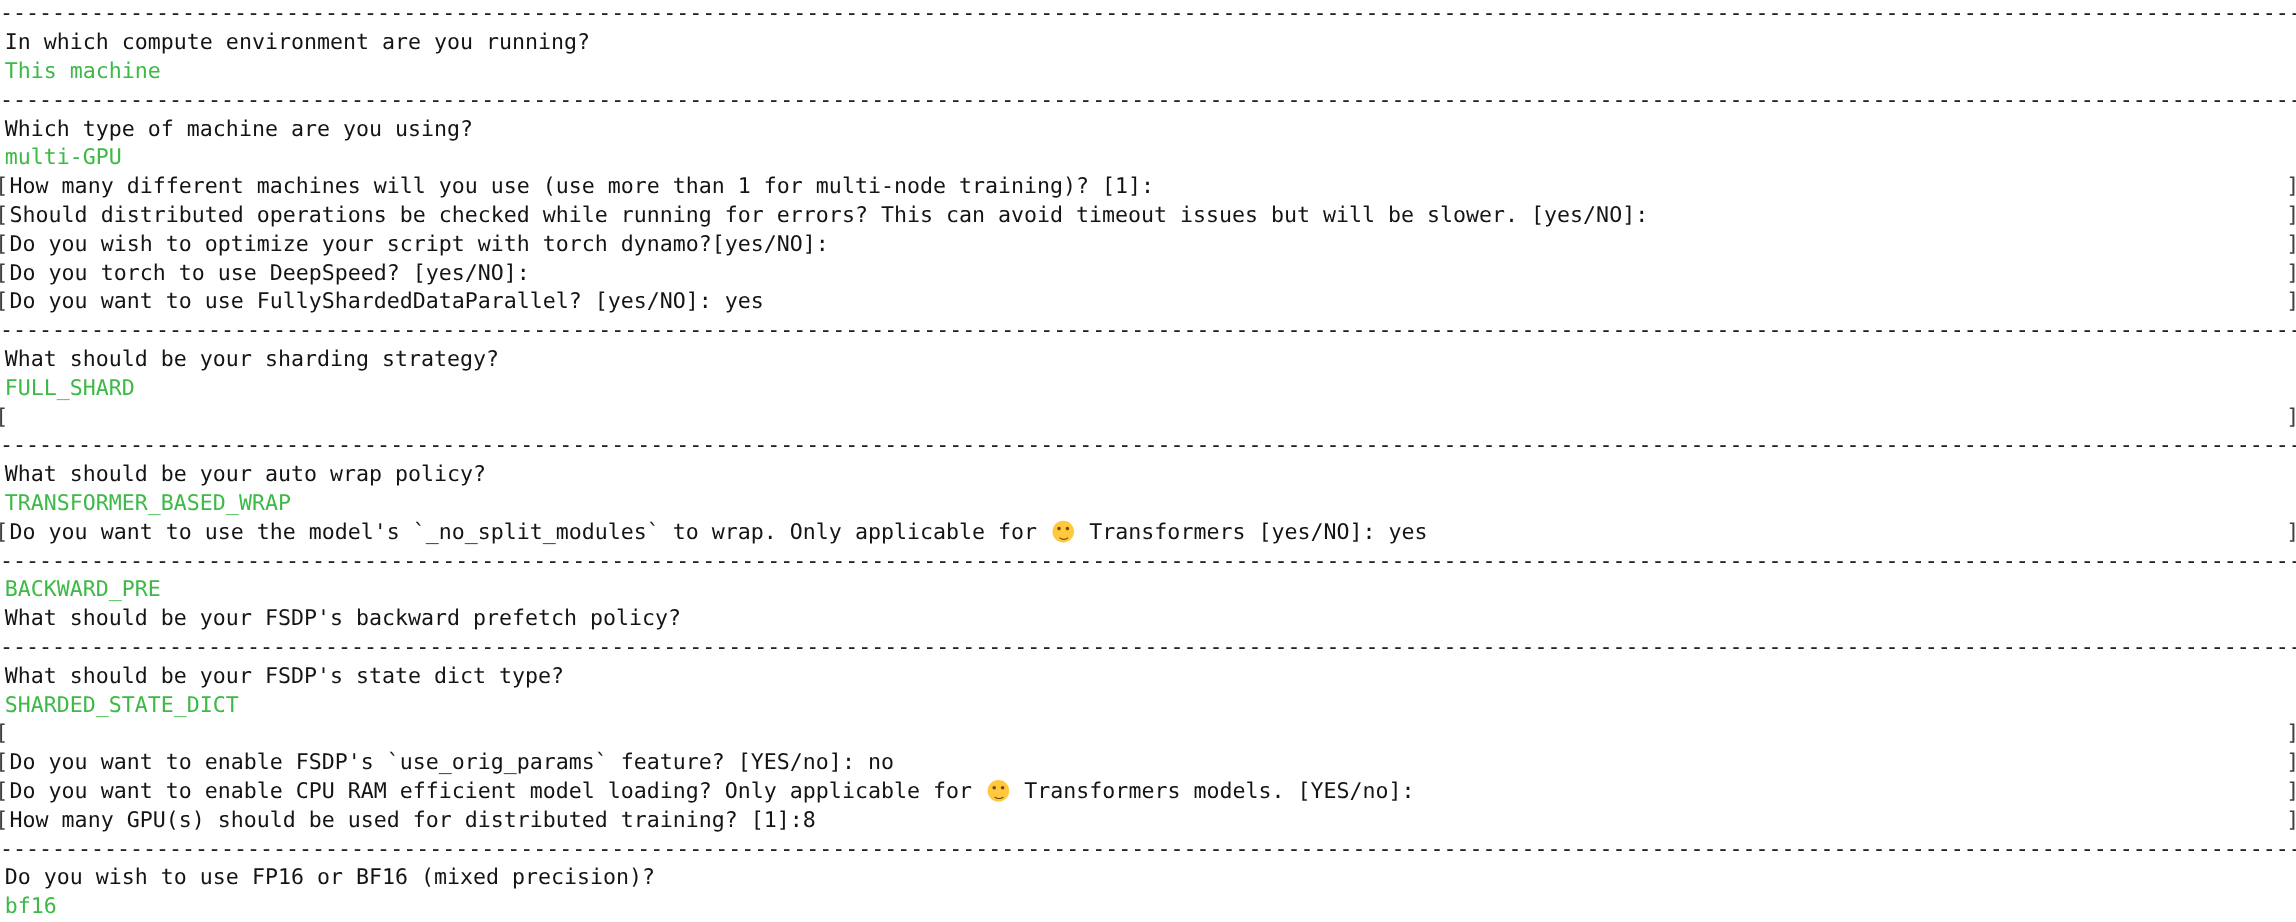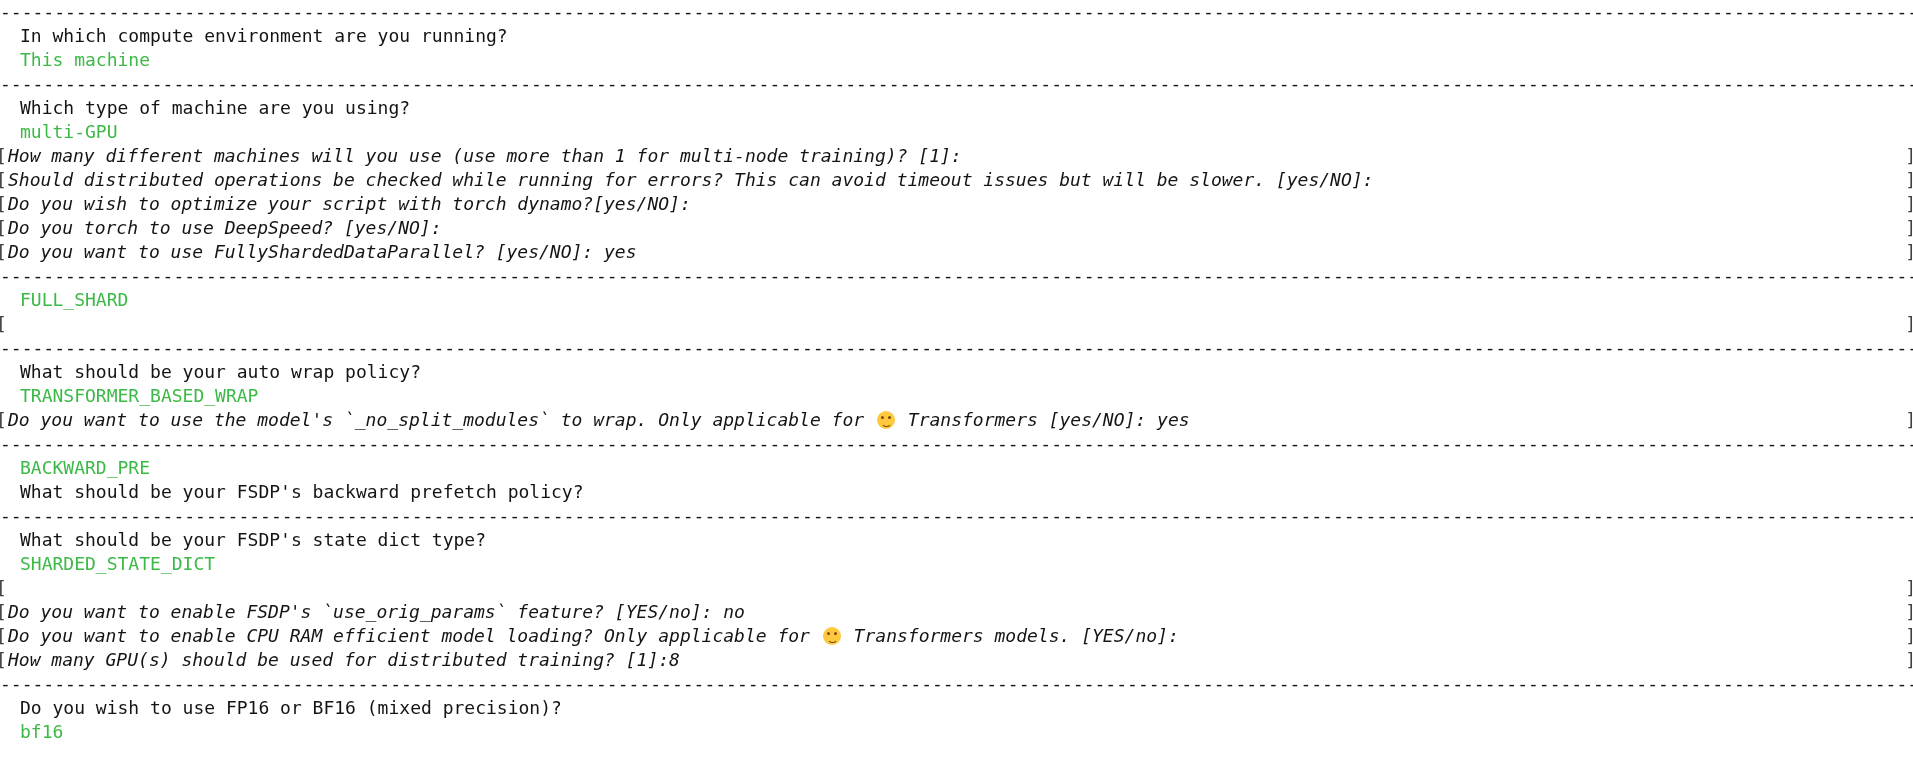--- a/index.html
+++ b/index.html
@@ -14,28 +14,28 @@
     font-size: 18px;
     color: var(--fg, #141414);
     background: var(--bg, #ffffff);
   }
   .line {
     position: relative;
     height: 24px; line-height: 24px;
     white-space: pre;
     overflow: visible;
   }
-  .line.question, .line.answer { padding-left: 20px; }
+  .line.question, .line.answer { padding-left: 4px; }
   .line.separator {
     padding-left: 0;
     letter-spacing: 0;
     color: var(--fg, #141414);
   }
   .line.answer { color: var(--green, #3cb946); }
-  .ptext { display: inline-block; padding-left: 8px; font-style: italic; }
+  .ptext { display: inline-block; padding-left: 8px; }
   .bracket {
     position: absolute; top: 0;
     color: var(--bracket, #404040);
   }
   .bracket.left  { left: -4px; }
   .bracket.right { right: -3px; }
   .emoji {
     display: inline-block;
     width: 18px; height: 18px;
     background: #ffc83d;
@@ -67,20 +67,21 @@
     <div class="line answer">This machine</div>
     <div class="line separator">------------------------------------------------------------------------------------------------------------------------------------------------------------------------------------</div>
     <div class="line question">Which type of machine are you using?</div>
     <div class="line answer">multi-GPU</div>
     <div class="line prompt"><span class="bracket left">[</span><span class="ptext">How many different machines will you use (use more than 1 for multi-node training)? [1]: </span><span class="bracket right">]</span></div>
     <div class="line prompt"><span class="bracket left">[</span><span class="ptext">Should distributed operations be checked while running for errors? This can avoid timeout issues but will be slower. [yes/NO]: </span><span class="bracket right">]</span></div>
     <div class="line prompt"><span class="bracket left">[</span><span class="ptext">Do you wish to optimize your script with torch dynamo?[yes/NO]: </span><span class="bracket right">]</span></div>
     <div class="line prompt"><span class="bracket left">[</span><span class="ptext">Do you torch to use DeepSpeed? [yes/NO]: </span><span class="bracket right">]</span></div>
     <div class="line prompt"><span class="bracket left">[</span><span class="ptext">Do you want to use FullyShardedDataParallel? [yes/NO]: yes</span><span class="bracket right">]</span></div>
     <div class="line separator">------------------------------------------------------------------------------------------------------------------------------------------------------------------------------------</div>
+    <div class="line question">What should be your sharding strategy?</div>
     <div class="line answer">FULL_SHARD</div>
     <div class="line prompt"><span class="bracket left">[</span><span class="bracket right">]</span></div>
     <div class="line separator">------------------------------------------------------------------------------------------------------------------------------------------------------------------------------------</div>
     <div class="line question">What should be your auto wrap policy?</div>
     <div class="line answer">TRANSFORMER_BASED_WRAP</div>
     <div class="line prompt"><span class="bracket left">[</span><span class="ptext">Do you want to use the model's `_no_split_modules` to wrap. Only applicable for <span class="emoji"></span> Transformers [yes/NO]: yes</span><span class="bracket right">]</span></div>
     <div class="line separator">------------------------------------------------------------------------------------------------------------------------------------------------------------------------------------</div>
     <div class="line answer">BACKWARD_PRE</div>
     <div class="line question">What should be your FSDP's backward prefetch policy?</div>
     <div class="line separator">------------------------------------------------------------------------------------------------------------------------------------------------------------------------------------</div>

